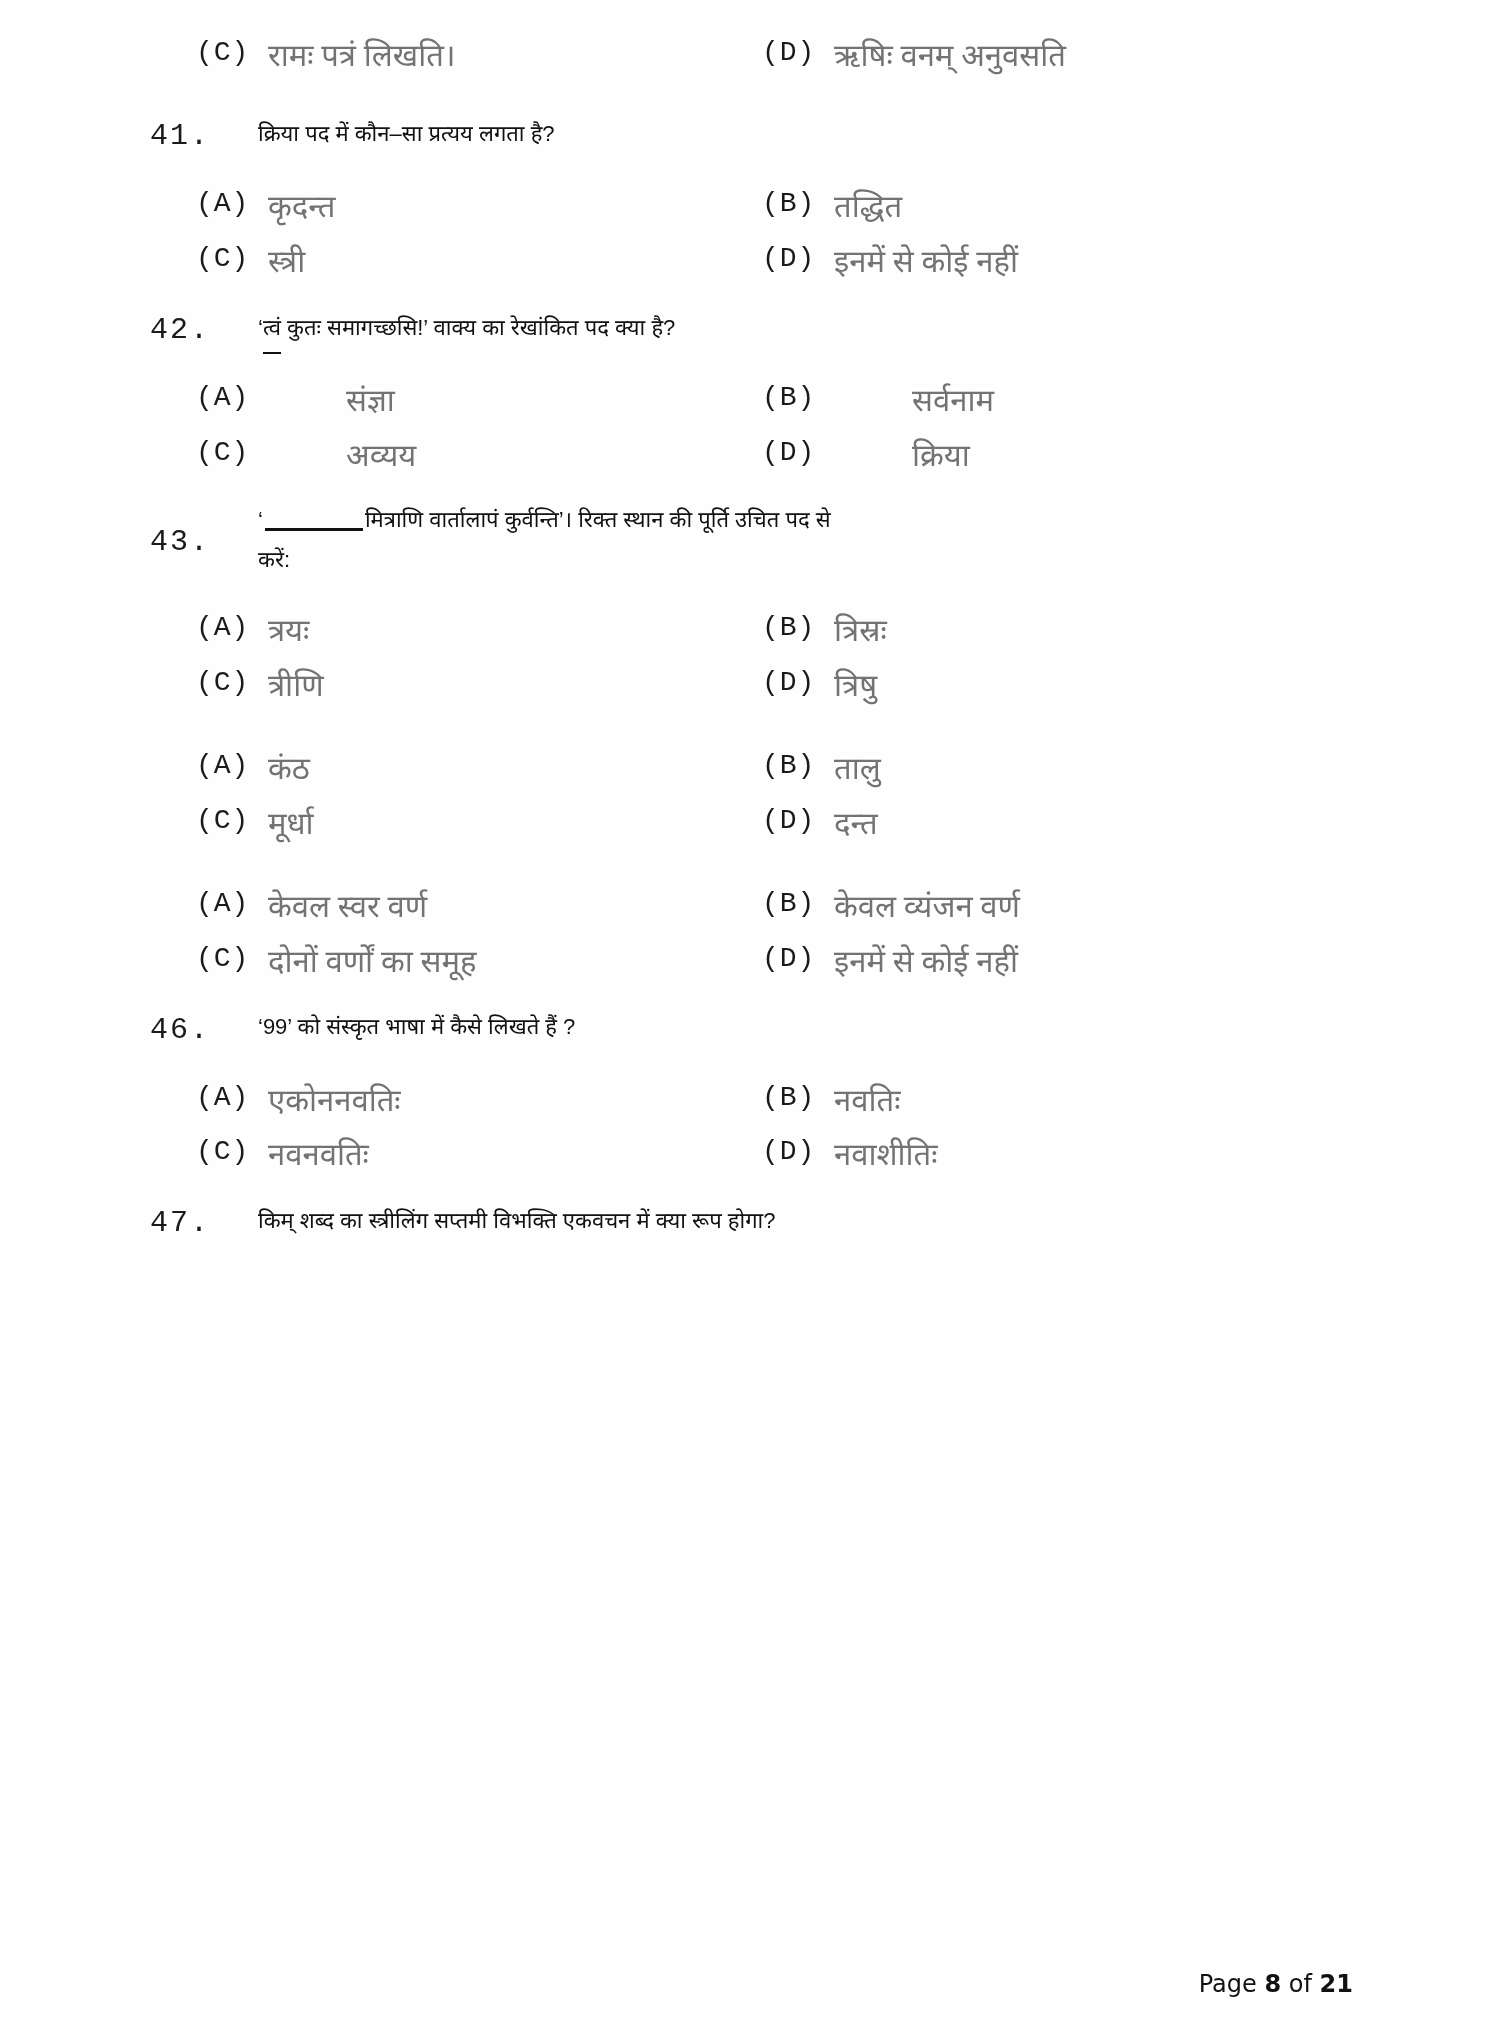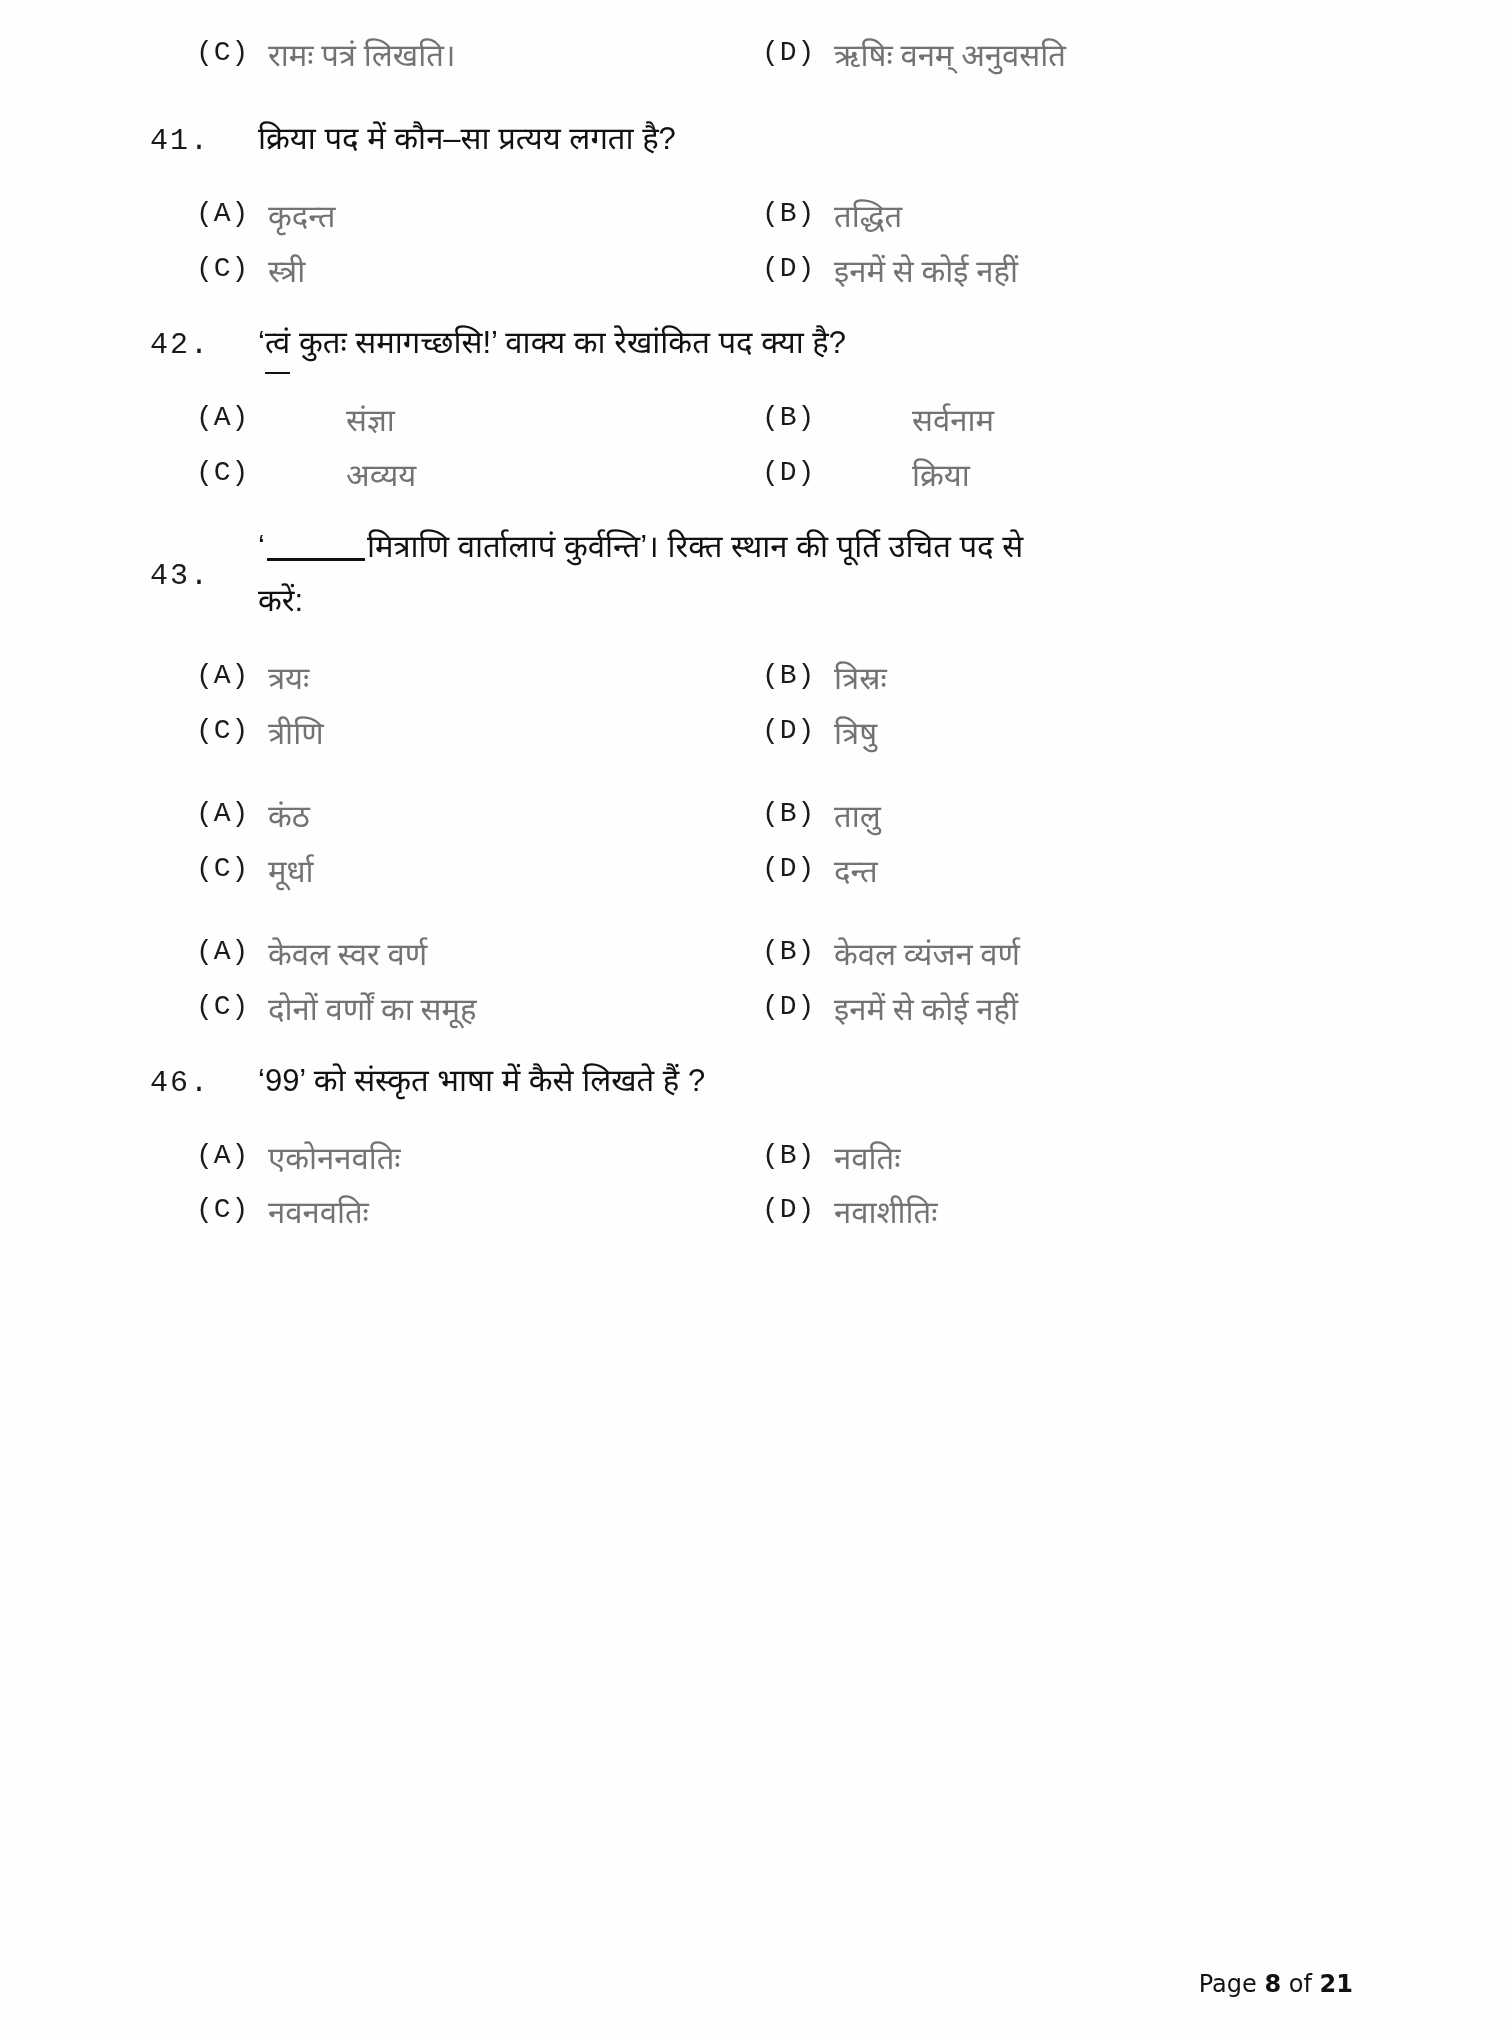--- a/index.html
+++ b/index.html
@@ -37,21 +37,21 @@
   .qnum {
     flex: 0 0 108px;
     font-family: "Liberation Mono", "DejaVu Sans Mono", monospace;
     font-size: 30px;
     letter-spacing: 2px;
     color: #1a1a1a;
     padding-top: 4px;
   }
   .qtext {
     flex: 1 1 auto;
-    font-size: 31px;
+    font-size: 22px;
     line-height: 1.55;
     color: #111;
     font-family: "Liberation Sans", "DejaVu Sans", sans-serif;
     font-weight: 500;
   }
   .qtext .cont {
     display: block;
     margin-top: 6px;
   }
   .blank-u {
@@ -283,20 +283,24 @@
         <span class="opttext">नवनवतिः</span>
       </div>
       <div class="optcell right">
         <span class="optlabel">(D)</span>
         <span class="opttext">नवाशीतिः</span>
       </div>
     </div>
 
     <div class="spacer-sm"></div>
 
+    <div class="qrow">
+      <span class="qnum">47.</span>
+      <span class="qtext">किम् शब्द का स्त्रीलिंग सप्तमी विभक्ति एकवचन में क्या रूप होगा?</span>
+    </div>
 
   </div>
 
   <div class="footer">
     <span>Page</span>
     <b>8</b>
     <span>of</span>
     <b>21</b>
   </div>
 </div>

